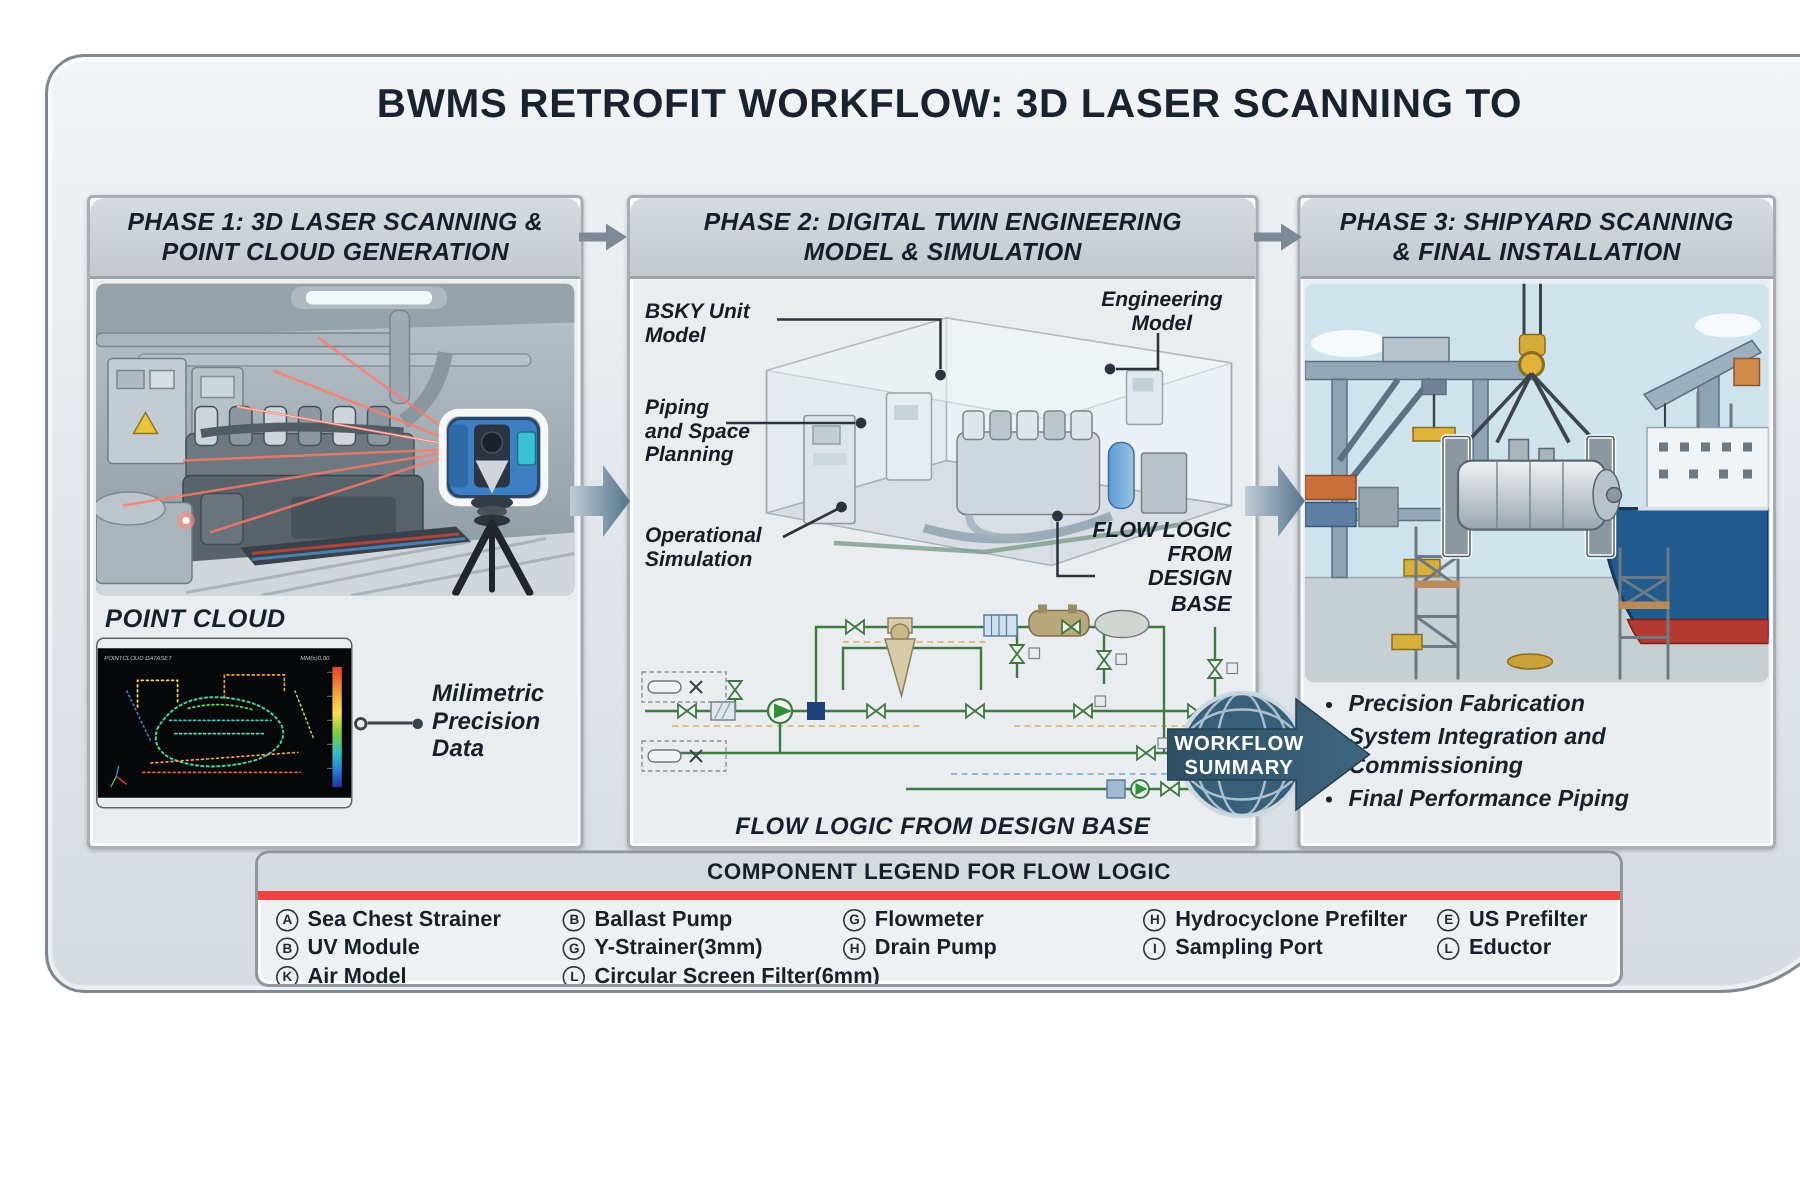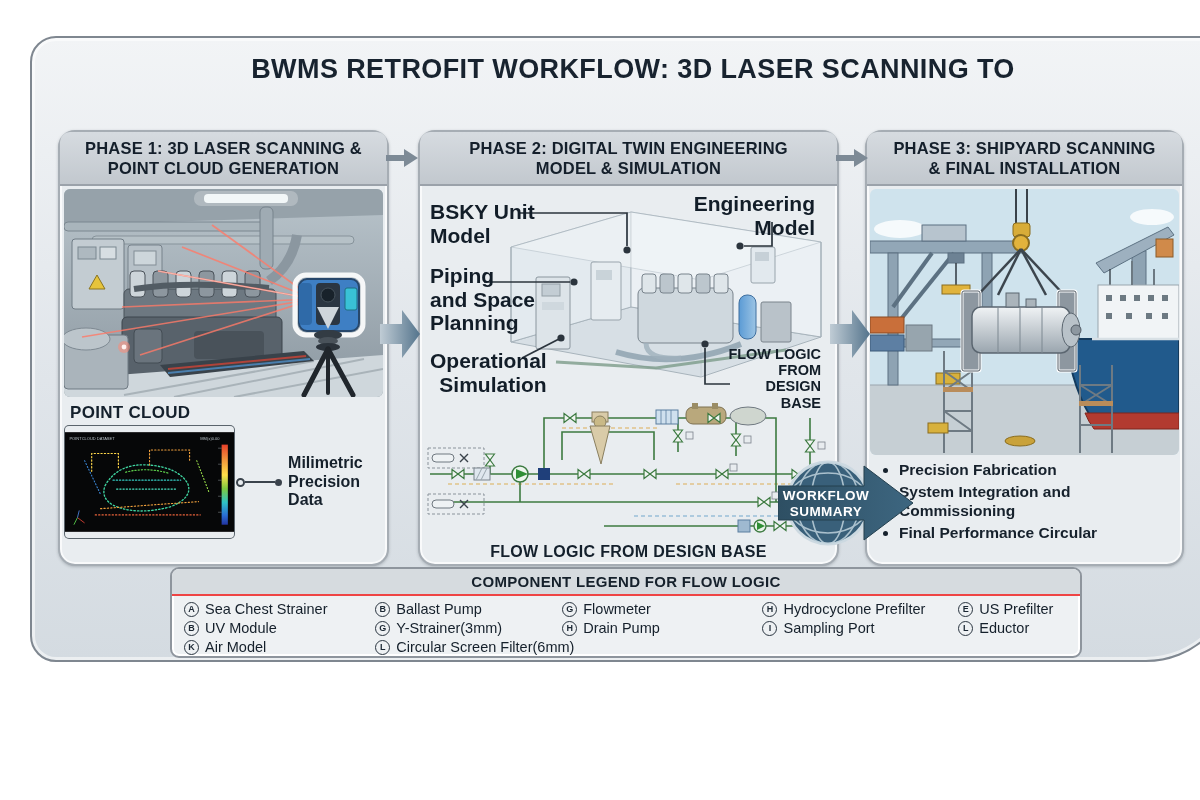--- a/index.html
+++ b/index.html
@@ -5,67 +5,67 @@
   html,body{margin:0;padding:0;background:#ffffff;}
   #canvas{position:relative;width:1200px;height:800px;background:#ffffff;overflow:hidden;
           font-family:"Liberation Sans","DejaVu Sans",sans-serif;color:#1a2531;}
   .main-panel{position:absolute;left:30px;top:36px;width:1178px;height:622px;
               border:2px solid #7f8790;border-radius:26px 26px 90px 26px;
               background:linear-gradient(180deg,#f2f4f6 0%,#e0e5ea 55%,#d4dbe1 100%);
               box-shadow:inset 0 0 0 3px rgba(255,255,255,.55);padding-left:24px;}
   .title{position:absolute;top:16px;left:0;right:0;text-align:center;
          font-size:27px;font-weight:800;letter-spacing:.4px;line-height:1.17;color:#18232f;}
   
-  .phase{position:absolute;border:2px solid #a6adb4;border-radius:17px;background:#e9edf0;
-         box-shadow:inset 0 0 0 2px rgba(255,255,255,.7),0 1px 3px rgba(40,50,60,.25);}
+  .phase{position:absolute;border:2px solid #a6adb4;border-radius:4px;background:#e9edf0;
+         box-shadow:inset 0 0 0 2px rgba(255,255,255,.7),0 1px 3px rgba(40,50,60,.25);font-style:italic;}
   .phase-header{height:52px;border-radius:10px 10px 0 0;border-bottom:2px solid #9ba2aa;
                 background:linear-gradient(180deg,#d6dbe0,#c2c8ce);
                 display:flex;flex-direction:column;justify-content:center;align-items:center;
                 font-size:16.5px;font-weight:800;color:#141f2b;line-height:1.22;letter-spacing:.2px;text-align:center;}
   .phase-body{position:relative;height:calc(100% - 54px);}
   .illu{display:block;border-radius:6px;margin:3px auto 0 auto;}
   
   .pc-heading{margin:6px 0 3px 10px;font-size:17px;font-weight:800;color:#14202c;letter-spacing:.3px;}
   .pc-row{display:flex;align-items:center;margin-left:5px;}
   .pc-box{border-radius:4px;overflow:hidden;box-shadow:0 0 0 1px #5a646c;}
   .connector{display:flex;align-items:center;margin-left:2px;}
   .connector .line{display:inline-block;width:30px;height:2px;background:#3a434c;}
   .connector .dot{display:inline-block;width:7px;height:7px;border-radius:50%;background:#3a434c;}
   .connector .dot.ring{background:#e9edf0;border:2px solid #3a434c;width:5px;height:5px;}
   .precision-label{margin-left:6px;font-size:16px;font-weight:700;color:#15202b;line-height:1.15;white-space:pre-line;}
   
-  .p2-label{position:absolute;font-size:21px;font-weight:700;color:#121d28;line-height:1.12;white-space:pre-line;z-index:4;}
+  .p2-label{position:absolute;font-size:14px;font-weight:700;color:#121d28;line-height:1.12;white-space:pre-line;z-index:4;}
   .p2-label.right{text-align:right;}
   .p2-caption{position:absolute;left:0;right:0;bottom:3px;text-align:center;
               font-size:16px;font-weight:800;color:#14202c;letter-spacing:.3px;z-index:4;}
   .overlay{position:absolute;left:0;top:0;pointer-events:none;z-index:3;}
   .model-svg{position:absolute;left:76px;top:6px;z-index:1;}
   .flow-svg{position:absolute;left:4px;top:212px;z-index:2;}
   
   .bullets{margin:6px 6px 0 16px;padding-left:16px;font-size:15.5px;font-weight:600;
            color:#16212c;line-height:1.22;}
   .bullets li{margin-bottom:3px;}
   
   .arrow-small{position:absolute;z-index:5;}
   .arrow-large{position:absolute;z-index:5;}
   .badge{position:absolute;z-index:6;}
   
   .legend{position:absolute;left:138px;top:529px;width:908px;height:87px;
           border:2px solid #8e959d;border-radius:9px;background:#eef1f3;overflow:hidden;
           box-shadow:inset 0 0 0 2px #ffffff;z-index:5;}
-  .legend-header{height:25px;background:#d6dbdf;border-bottom:2px solid #ef4444;
+  .legend-header{height:25px;background:#d6dbdf;border-bottom:6px solid #ef4444;
                  display:flex;align-items:center;justify-content:center;
                  font-size:15px;font-weight:800;color:#15202b;letter-spacing:.3px;}
   .legend-grid{display:grid;grid-template-columns:21.5% 21% 22.5% 22% 13%;
                padding:4px 6px 2px 12px;row-gap:1px;}
   .legend-entry{display:flex;align-items:center;gap:6px;height:18px;}
   .lg-circle{flex:0 0 auto;width:13px;height:13px;border:1.4px solid #2a3540;border-radius:50%;
              display:flex;align-items:center;justify-content:center;
              font-size:9px;font-weight:700;color:#1c2834;}
-  .lg-label{font-size:14.5px;font-weight:400;color:#15202b;white-space:nowrap;}
+  .lg-label{font-size:14.5px;font-weight:700;color:#15202b;white-space:nowrap;}
 </style>
 </head>
 <body>
 
 <div id="canvas">
   <div class="main-panel">
 
     <div class="title">
       <div>BWMS RETROFIT WORKFLOW: 3D LASER SCANNING TO</div>
     </div>
@@ -285,23 +285,23 @@
             <circle cx="320" cy="60" r="3.6"></circle>
             <circle cx="285" cy="158" r="3.6"></circle>
           </g>
         </svg>
 
         <div class="p2-label" style="left:10px;top:14px;">BSKY Unit
 Model</div>
         <div class="p2-label" style="left:10px;top:78px;">Piping
 and Space
 Planning</div>
-        <div class="p2-label" style="left:10px;top:163px;text-align:right;">Operational
+        <div class="p2-label" style="left:10px;top:163px;">Operational
 Simulation</div>
-        <div class="p2-label right" style="right:22px;top:6px;">Engineering
+        <div class="p2-label right" style="right:22px;top:6px;text-align:center;">Engineering
 Model</div>
         <div class="p2-label right" style="right:16px;top:160px;font-size:14.5px;font-weight:800;">FLOW LOGIC
 FROM
 DESIGN
 BASE</div>
 
         <svg class="flow-svg" width="409" height="144" viewBox="0 0 409 144">
           <defs>
             <g id="vh">
                 <path d="M -6 -4.5 L 0 0 L -6 4.5 Z M 6 -4.5 L 0 0 L 6 4.5 Z" fill="#f2f5f3" stroke="#3c7a40" stroke-width="1.2"></path>
@@ -499,21 +499,21 @@
             <circle cx="206" cy="141" r="5" fill="#8d97a0" stroke="#525c66"></circle>
             <rect x="136" y="104" width="13" height="14" fill="#aab4bb" stroke="#5b6670"></rect>
             <rect x="156" y="110" width="10" height="8" fill="#aab4bb" stroke="#5b6670"></rect>
           </g>
           <ellipse cx="150" cy="252" rx="15" ry="5" fill="#c9a23a" stroke="#8a6d1f"></ellipse>
           <rect x="58" y="234" width="20" height="10" fill="#d8b13c" stroke="#8a6d1f"></rect>
         </svg>
         <ul class="bullets">
           <li>Precision Fabrication</li>
           <li>System Integration and Commissioning</li>
-          <li>Final Performance Circular</li>
+          <li>Final Performance Piping</li>
         </ul>
       </div>
     </div>
 
     <svg class="badge" style="left:746px;top:412px;" width="137" height="106" viewBox="0 0 137 106">
       <defs>
         <linearGradient id="badgeG" x1="0" y1="0" x2="1" y2="0">
           <stop offset="0" stop-color="#2e4f63"></stop>
             <stop offset="1" stop-color="#3d6680"></stop>
         </linearGradient>

